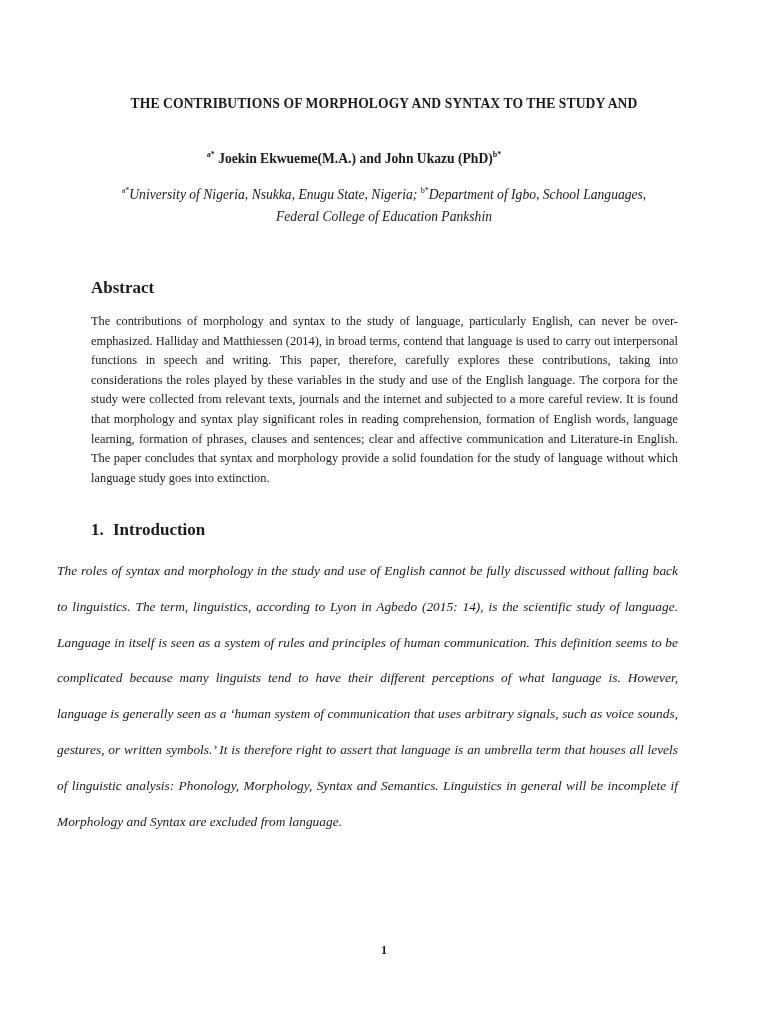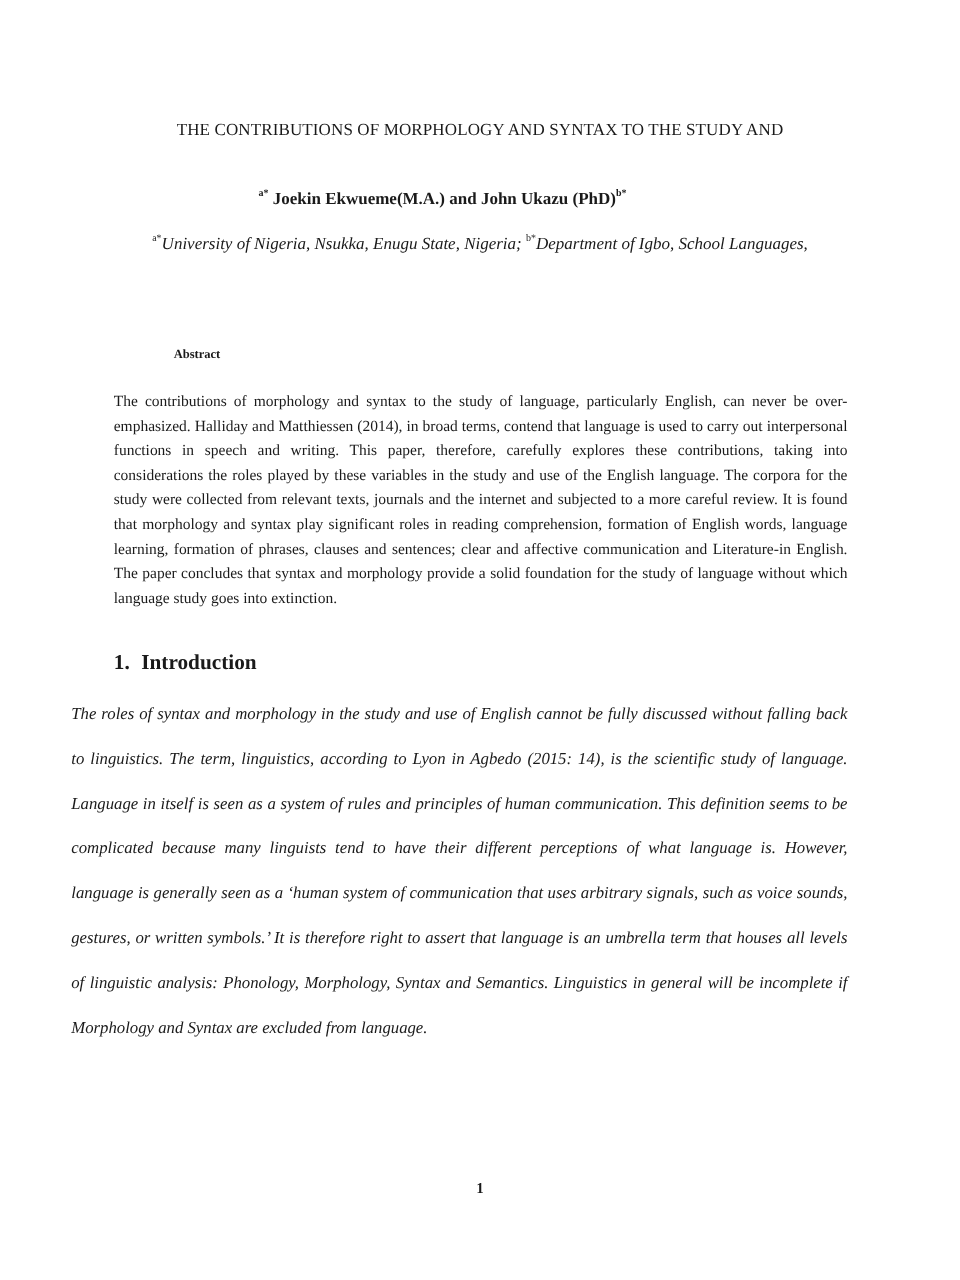--- a/index.html
+++ b/index.html
@@ -1,26 +1,26 @@
 <!DOCTYPE html>
 <html><head>
   <meta charset="utf-8">
   <style>
     html, body { margin: 0; padding: 0; background: #ffffff; }
     body { width: 768px; height: 1024px; position: relative; overflow: hidden;
            font-family: "Liberation Serif", "DejaVu Serif", serif; color: #1a1a1a; }
     .title { position: absolute; left: 60px; width: 648px; top: 94px; text-align: center;
-             font-weight: normal; font-size: 13.6px; line-height: 20px; letter-spacing: 0.1px; }
+             font-weight: bold; font-size: 13.6px; line-height: 20px; letter-spacing: 0.1px; }
     .authors { position: absolute; left: 0; width: 708px; top: 146px; text-align: center;
                font-weight: bold; font-size: 13.6px; line-height: 18px; }
     .authors sup { font-size: 8px; vertical-align: 6px; }
     .affil { position: absolute; left: 60px; width: 648px; top: 180px; text-align: center;
              font-style: italic; font-size: 13.6px; line-height: 22px; }
     .affil sup { font-size: 8px; vertical-align: 6px; font-style: normal; }
-    .abs-head { position: absolute; left: 91px; top: 278px; font-weight: bold; font-size: 10px; margin-left: 48px; }
+    .abs-head { position: absolute; left: 91px; top: 278px; font-weight: bold; font-size: 17px; }
     .abstract { position: absolute; left: 91px; width: 587px; top: 312px; text-align: justify;
                 font-size: 12.4px; line-height: 19.6px; }
     .sec-head { position: absolute; left: 91px; top: 520px; font-weight: bold; font-size: 17px; }
     .sec-head .num { display: inline-block; width: 22px; }
     .body-text { position: absolute; left: 57px; width: 621px; top: 553px; text-align: justify;
                  font-size: 13.4px; line-height: 35.8px; font-style: italic; }
     .page-num { position: absolute; left: 0; width: 768px; top: 943px; text-align: center;
                 font-weight: bold; font-size: 12px; }
   </style>
 </head>
@@ -32,20 +32,21 @@
   </div>
 
   <div class="authors">
     <sup>a*</sup><span> Joekin Ekwueme(M.A.) and John Ukazu (PhD)</span><sup>b*</sup>
   </div>
 
   <div class="affil">
     <div>
       <sup>a*</sup><span>University of Nigeria, Nsukka, Enugu State, Nigeria; </span><sup>b*</sup><span>Department of Igbo, School Languages,</span>
     </div>
+    <div>Federal College of Education Pankshin</div>
   </div>
 
   <div class="abs-head">Abstract</div>
   <div class="abstract">The contributions of morphology and syntax to the study of language, particularly English, can never be over-emphasized. Halliday and Matthiessen (2014), in broad terms, contend that language is used to carry out interpersonal functions in speech and writing. This paper, therefore, carefully explores these contributions, taking into considerations the roles played by these variables in the study and use of the English language. The corpora for the study were collected from relevant texts, journals and the internet and subjected to a more careful review. It is found that morphology and syntax play significant roles in reading comprehension, formation of English words, language learning, formation of phrases, clauses and sentences; clear and affective communication and Literature-in English. The paper concludes that syntax and morphology provide a solid foundation for the study of language without which language study goes into extinction.</div>
 
   <div class="sec-head">
     <span class="num">1.</span><span>Introduction</span>
   </div>
   <div class="body-text">The roles of syntax and morphology in the study and use of English cannot be fully discussed without falling back to linguistics. The term, linguistics, according to Lyon in Agbedo (2015: 14), is the scientific study of language. Language in itself is seen as a system of rules and principles of human communication. This definition seems to be complicated because many linguists tend to have their different perceptions of what language is. However,  language is generally seen as a ‘human system of communication that uses arbitrary signals, such as voice sounds, gestures, or written symbols.’ It is therefore right to assert that language is an umbrella term that houses all levels of linguistic analysis: Phonology, Morphology, Syntax and Semantics. Linguistics in general will be incomplete if Morphology and Syntax are excluded from language.</div>
 

